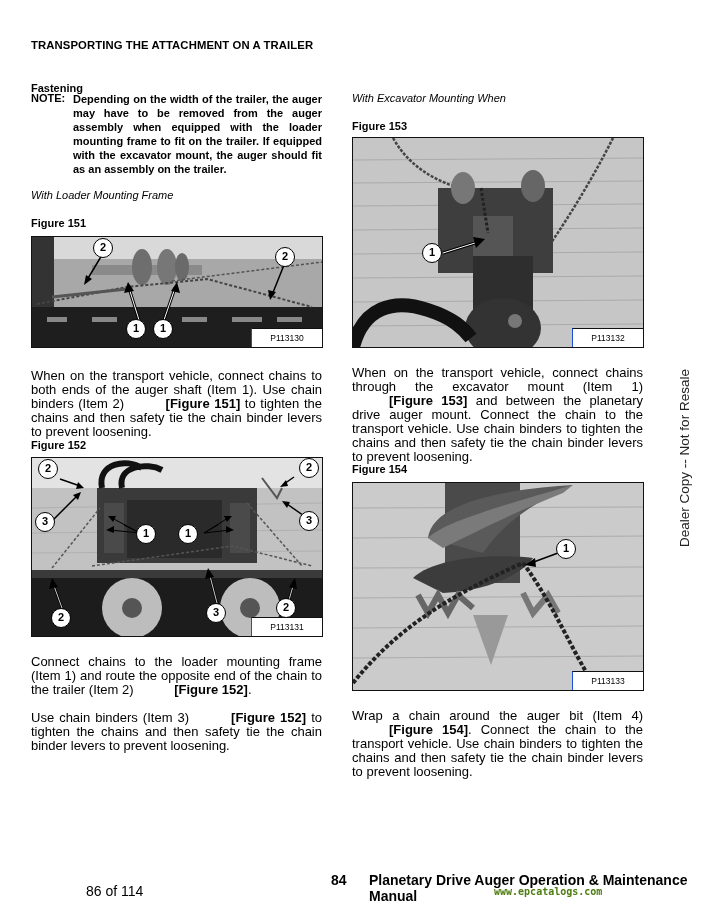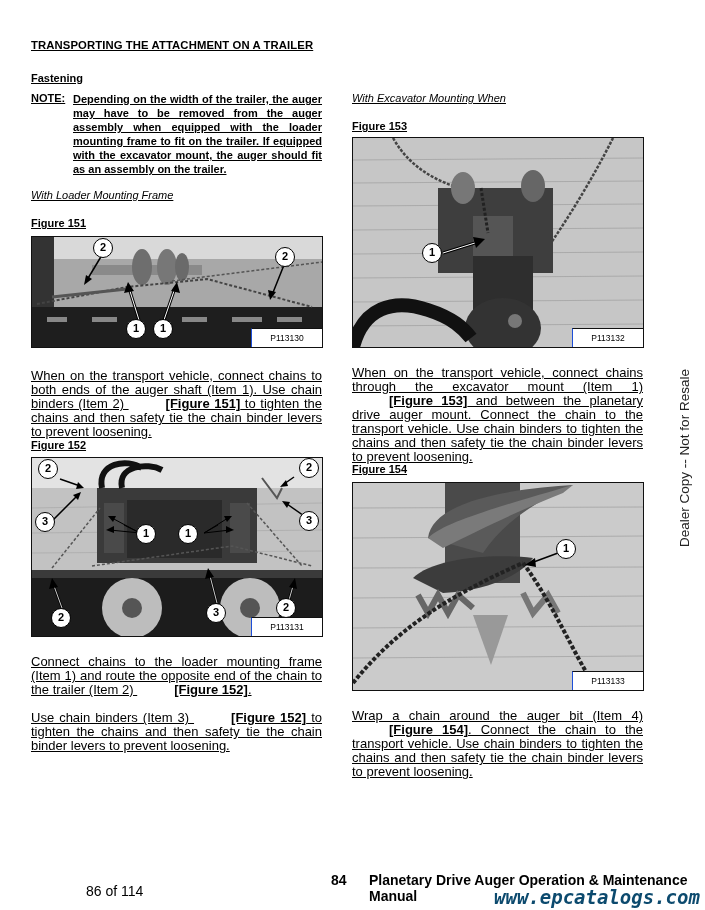--- a/index.html
+++ b/index.html
@@ -1,43 +1,43 @@
 <!DOCTYPE html>
 <html><head>
 <meta charset="utf-8">
 <style>
   html, body { margin: 0; padding: 0; background: #ffffff; }
   body { width: 705px; height: 910px; position: relative; overflow: hidden;
          font-family: "Liberation Sans", sans-serif; color: #000; }
-  .abs { position: absolute; text-decoration: underline; }
+  .abs { position: absolute; }
   .h1 { font-weight: bold; font-size: 11.3px; letter-spacing: 0.1px; }
   .h2 { font-weight: bold; font-size: 11px; }
   .body { font-size: 13px; line-height: 14px; text-align: justify; }
   .note-body { font-weight: bold; font-size: 11px; line-height: 14px; text-align: justify; }
   .ital { font-style: italic; font-size: 11px; }
   .fig-label { font-weight: bold; font-size: 11px; }
   b { font-weight: bold; margin-left: 37px; }
   .photo { position: absolute; border: 1px solid #111; overflow: hidden; }
   .photo svg { display: block; }
   .code-box { position: absolute; right: 0; bottom: 0; width: 70px; height: 18px;
               background: #fff; border-left: 1px solid #1d4ed8; border-top: 1px solid #111;
               font-size: 8.5px; line-height: 18px; text-align: center; }
   .callout { position: absolute; width: 20px; height: 20px; border-radius: 50%;
              background: #fff; border: 1.5px solid #000; box-sizing: border-box;
              font-weight: bold; font-size: 11px; text-align: center; line-height: 17px; }
   .side { position: absolute; left: 684px; top: 458px; transform: translate(-50%, -50%) rotate(-90deg);
           white-space: nowrap; font-size: 13.5px; color: #222; }
   .foot { position: absolute; font-size: 14px; }
-  .url { position: absolute; font-family: "DejaVu Sans Mono", monospace; font-size: 19px; font-weight: bold; color: #0c4a6e; font-style: italic; }
+  .url { position: absolute; font-family: "DejaVu Sans Mono", monospace; font-size: 10px; font-weight: bold; color: #4d7c0f; }
 </style>
 </head>
 <body>
 
 <div class="abs h1" style="left:31px; top:39px;">TRANSPORTING THE ATTACHMENT ON A TRAILER</div>
-<div class="abs h2" style="left:31px; top:72px;">Fastening</div>
+<div class="abs h2" style="left:31px; top:82px;">Fastening</div>
 
 <div class="abs h2" style="left:31px; top:92px;">NOTE:</div>
 <div class="abs note-body" style="left:73px; top:92px; width:249px;">Depending on the width of the trailer, the auger may have to be removed from the auger assembly when equipped with the loader mounting frame to fit on the trailer. If equipped with the excavator mount, the auger should fit as an assembly on the trailer.</div>
 
 <div class="abs ital" style="left:31px; top:189px;">With Loader Mounting Frame</div>
 <div class="abs fig-label" style="left:31px; top:217px;">Figure 151</div>
 
 <div class="photo" style="left:31px; top:236px; width:290px; height:110px; background:#9a9a9a;">
   <svg width="290" height="110">
     <rect x="0" y="0" width="290" height="110" fill="#c9c9c9"></rect>

